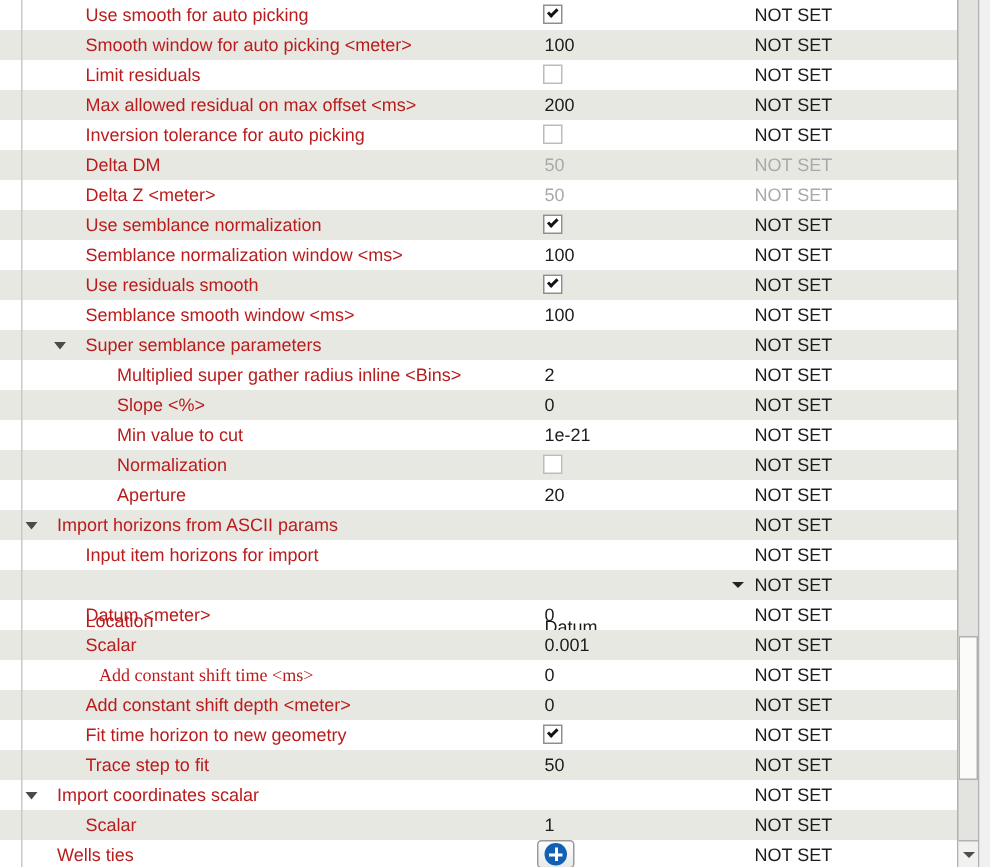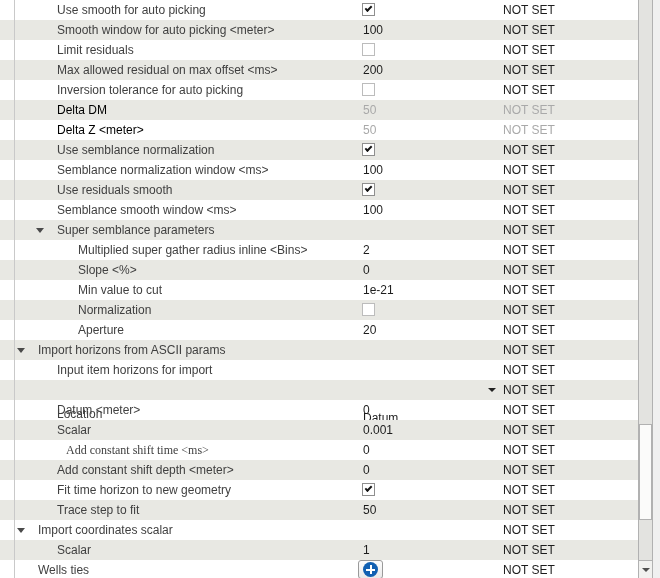--- a/index.html
+++ b/index.html
@@ -6,22 +6,22 @@
   *{box-sizing:border-box;}
   body{font-family:"Liberation Sans","DejaVu Sans",sans-serif;font-size:12px;color:#1c1c1c;}
   #screen{position:relative;width:660px;height:578px;overflow:hidden;background:#ffffff;}
 
   
   #rows{position:absolute;left:0;top:0;width:638px;height:578px;overflow:hidden;}
   .row{position:relative;width:638px;height:20px;}
   .row.alt{background:#e8e8e3;}
   .gutter-line{position:absolute;left:14px;top:0;width:1px;height:578px;background:#c9c9c9;z-index:5;}
 
-  .lbl{position:absolute;top:3px;white-space:nowrap;color:#404040;}
-  .lbl.dis{color:#000000;}
+  .lbl{position:absolute;top:3px;white-space:nowrap;color:#b91c1c;}
+  .lbl.dis{color:#b91c1c;}
   .caret{position:absolute;top:8px;width:0;height:0;border-left:4px solid transparent;border-right:4px solid transparent;border-top:5px solid #4a4a4a;}
   .val{position:absolute;left:363px;top:3px;white-space:nowrap;color:#1c1c1c;}
   .val.dis{color:#a9a9a9;}
   .status{position:absolute;left:503px;top:3px;white-space:nowrap;color:#1c1c1c;}
   .status.dis{color:#a9a9a9;}
 
   .cb{position:absolute;left:362px;top:3px;width:13px;height:13px;background:#ffffff;border:1px solid #bcbcbc;}
   .cb.on{border-color:#8f8f8f;}
   .cb .check{position:absolute;left:2px;top:2px;width:7px;height:4px;border-left:2px solid #141414;border-bottom:2px solid #141414;transform:rotate(-45deg);}
 

